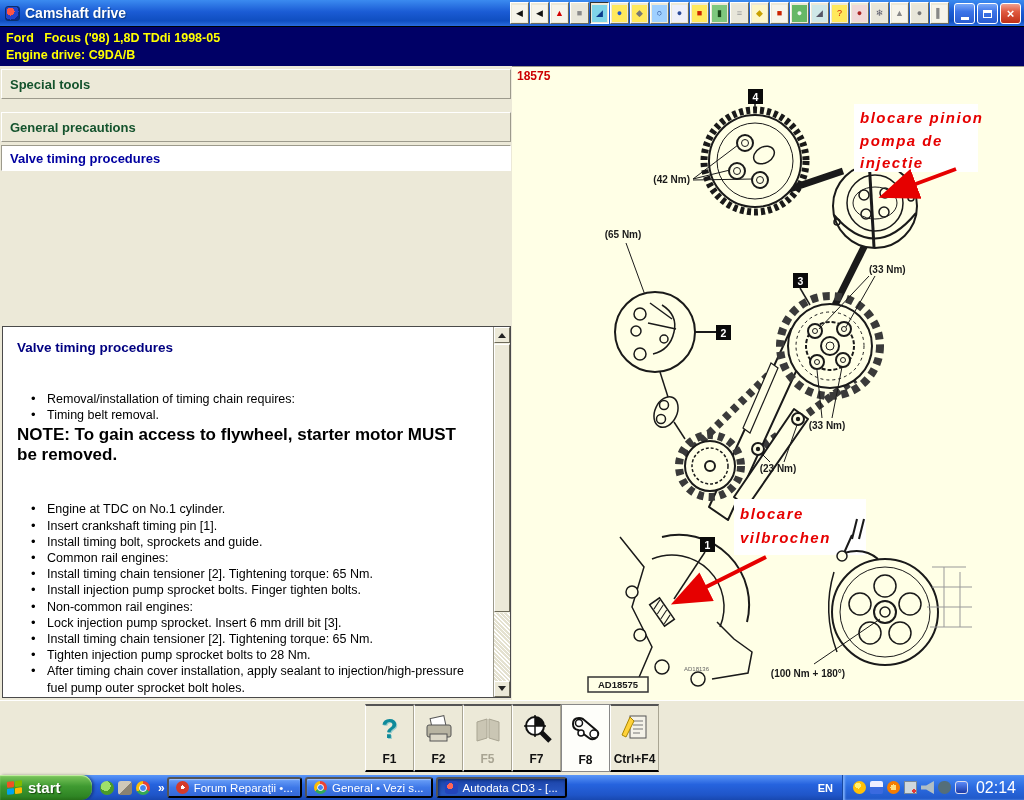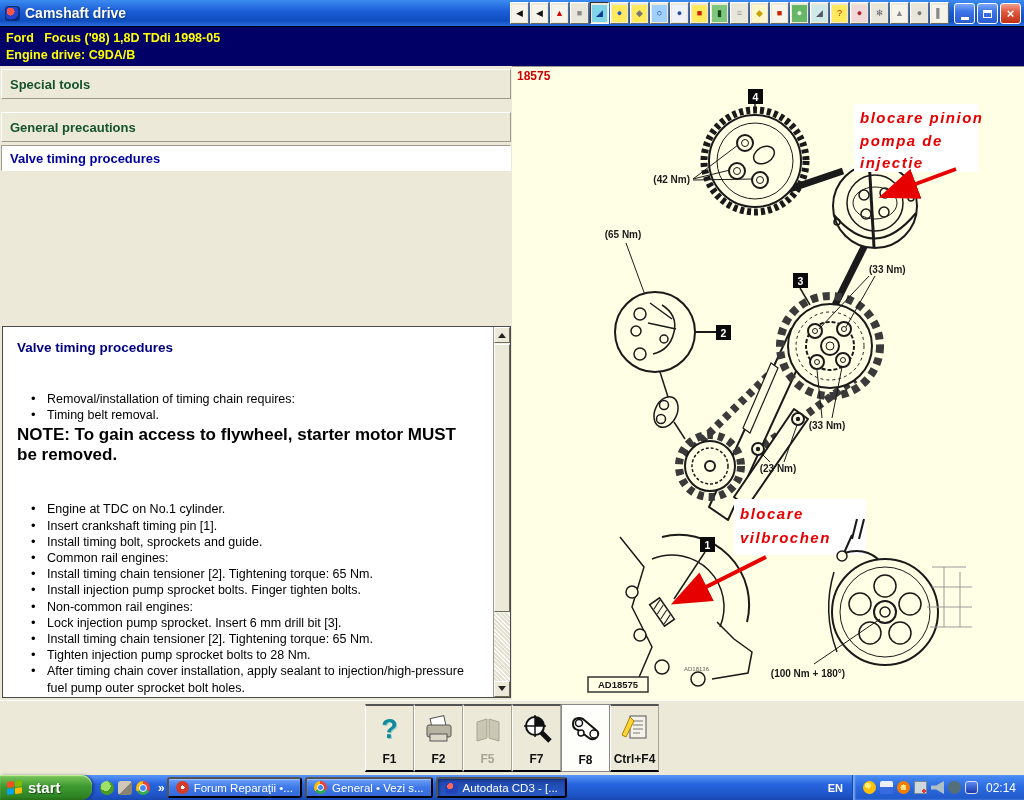--- a/index.html
+++ b/index.html
@@ -104,21 +104,21 @@
     box-shadow:inset 0 1px 1px #9cc0ff; }
   .task-btn.active { background:linear-gradient(180deg,#1c44a8 0%,#2a5bc8 100%);
     box-shadow:inset 1px 1px 3px #0a2a70; }
   .task-icon { width:13px; height:13px; border-radius:50%; flex:0 0 auto; }
   .tb-spacer { flex:1; }
   .lang-ind { color:#fff; font-size:11px; font-weight:bold; padding:0 9px; }
   .tray { height:25px; display:flex; align-items:center; gap:4px; padding:0 8px 0 10px;
     background:linear-gradient(180deg,#4a8cf4 0%,#2a6ae0 50%,#2058c8 100%);
     border-left:1px solid #1848a0; box-shadow:inset 2px 0 2px #78aaf8; }
   .tray-icon { width:13px; height:13px; cursor:pointer; }
-  .clock { color:#fff; font-size:12px; margin-left:4px; }
+  .clock { color:#fff; font-size:16px; margin-left:4px; }
 
   
   .ic-forum { background:radial-gradient(circle at 50% 50%,#fff 0 2px,#d43a2a 2px); border-radius:50%; }
   .ic-chrome { border-radius:50%; background:conic-gradient(#ea4335 0 33%,#34a853 33% 66%,#fbbc05 66% 100%); position:relative; }
   .ic-chrome::after { content:""; position:absolute; inset:3px; border-radius:50%; background:#4285f4; border:1px solid #fff; }
   .ic-autodata { background:radial-gradient(circle at 40% 40%,#ff6655 0 3px,#2244bb 3px); border-radius:3px; }
   .ic-pidgin { background:radial-gradient(circle at 40% 35%,#9fe06a 0 5px,#4a9a28 5px); border-radius:50%; }
   .ic-media { background:linear-gradient(135deg,#cfc8b8 0 50%,#8a8272 50%); border-radius:3px; }
   .ic-messenger { background:radial-gradient(circle at 40% 35%,#fff176 0 3px,#ffc107 3px); border-radius:50%; }
   .ic-app { background:linear-gradient(180deg,#eef 0 45%,#3a6ae0 45%); border-radius:2px; }

